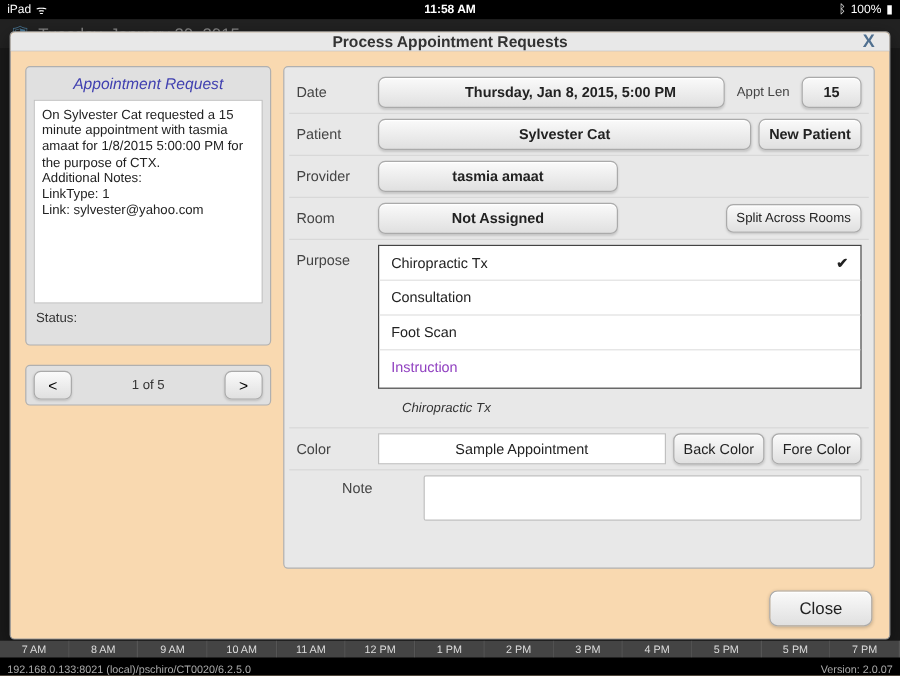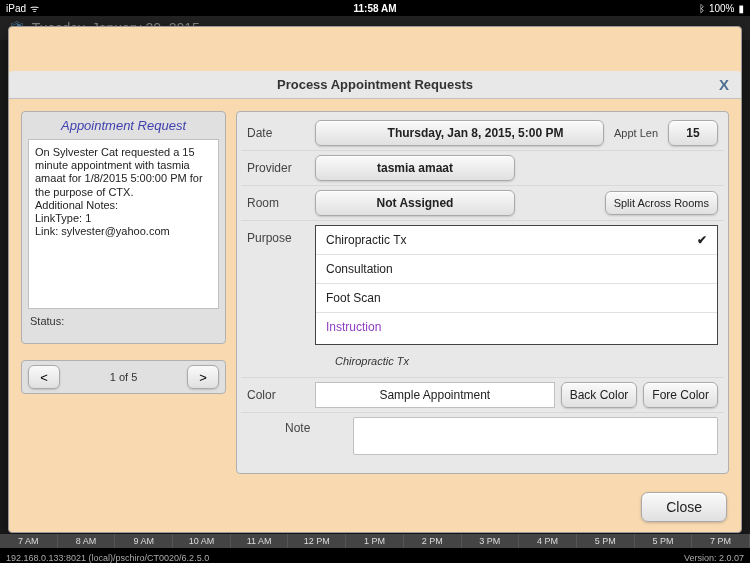--- a/index.html
+++ b/index.html
@@ -4,21 +4,21 @@
 <style>
 * { box-sizing: border-box; margin: 0; padding: 0; }
 body { width: 750px; height: 563px; font-family: -apple-system, Helvetica, Arial, sans-serif; background: #1a1a1a; position: relative; overflow: hidden; }
 .status-bar { height: 16px; background: #000; color: #fff; font-size: 10px; display: flex; align-items: center; padding: 0 6px; justify-content: space-between; }
 .status-left { display: flex; align-items: center; gap: 4px; }
 .status-center { position: absolute; left: 50%; transform: translateX(-50%); font-weight: 600; }
 .status-right { display: flex; align-items: center; gap: 4px; }
 .bg-top { background: #222; color: #888; height: 24px; display: flex; align-items: center; padding: 0 8px; font-size: 14px; }
 .bg-top .shield { margin-right: 6px; color: #4a7a9a; }
 .dialog { position: absolute; top: 26px; left: 8px; right: 8px; bottom: 30px; background: #f9d9b0; border: 1px solid #999; border-radius: 4px; display: flex; flex-direction: column; box-shadow: 0 4px 16px rgba(0,0,0,0.4); }
-.dialog-header { height: 28px; background: #e8e8e8; border-bottom: 1px solid #c0c0c0; display: flex; align-items: center; justify-content: center; position: relative; border-radius: 4px 4px 0 0; margin-top: 44px; }
+.dialog-header { height: 16px; background: #e8e8e8; border-bottom: 1px solid #c0c0c0; display: flex; align-items: center; justify-content: center; position: relative; border-radius: 4px 4px 0 0; }
 .dialog-title { font-size: 13px; color: #333; font-weight: 600; }
 .dialog-close-x { position: absolute; right: 12px; color: #507090; font-size: 15px; font-weight: 600; cursor: pointer; }
 .dialog-body { flex: 1; padding: 12px; display: flex; gap: 10px; }
 .left-panel { width: 205px; display: flex; flex-direction: column; gap: 8px; }
 .req-box { background: #e0e0e0; border: 1px solid #b0b0b0; border-radius: 4px; padding: 6px; display: flex; flex-direction: column; }
 .req-title { text-align: center; font-style: italic; color: #4040b0; font-size: 13px; margin-bottom: 6px; }
 .req-text { background: #fff; border: 1px solid #c0c0c0; padding: 6px; font-size: 11px; line-height: 1.2; color: #222; height: 170px; overflow: hidden; }
 .status-row { font-size: 11px; color: #333; padding: 6px 2px 10px 2px; }
 .btn-col { display: flex; flex-direction: column; align-items: center; gap: 6px; }
 .pill-btn { background: linear-gradient(#fafafa, #e0e0e0); border: 1px solid #aaa; border-radius: 6px; padding: 5px 14px; font-size: 12px; color: #222; box-shadow: 0 1px 2px rgba(0,0,0,0.15), inset 0 1px 0 #fff; cursor: pointer; min-width: 80px; text-align: center; }
@@ -94,20 +94,25 @@
       </div>
     </div>
     <div class="right-panel">
       <div class="form-row">
         <div class="label">Date</div>
         <div class="field-btn" style="flex:1;padding-left:40px;">Thursday, Jan 8, 2015, 5:00 PM</div>
         <div class="sublabel">Appt Len</div>
         <div class="field-btn sm" style="width:50px;">15</div>
       </div>
       <div class="form-row">
+        <div class="label">Patient</div>
+        <div class="field-btn">Sylvester Cat</div>
+        <div class="field-btn sm">New Patient</div>
+      </div>
+      <div class="form-row">
         <div class="label">Provider</div>
         <div class="field-btn" style="flex:0 0 200px;">tasmia amaat</div>
         <div style="flex:1"></div>
       </div>
       <div class="form-row">
         <div class="label">Room</div>
         <div class="field-btn" style="flex:0 0 200px;">Not Assigned</div>
         <div style="flex:1"></div>
         <div class="field-btn sm" style="font-size:11px; font-weight:400;">Split Across Rooms</div>
       </div>

